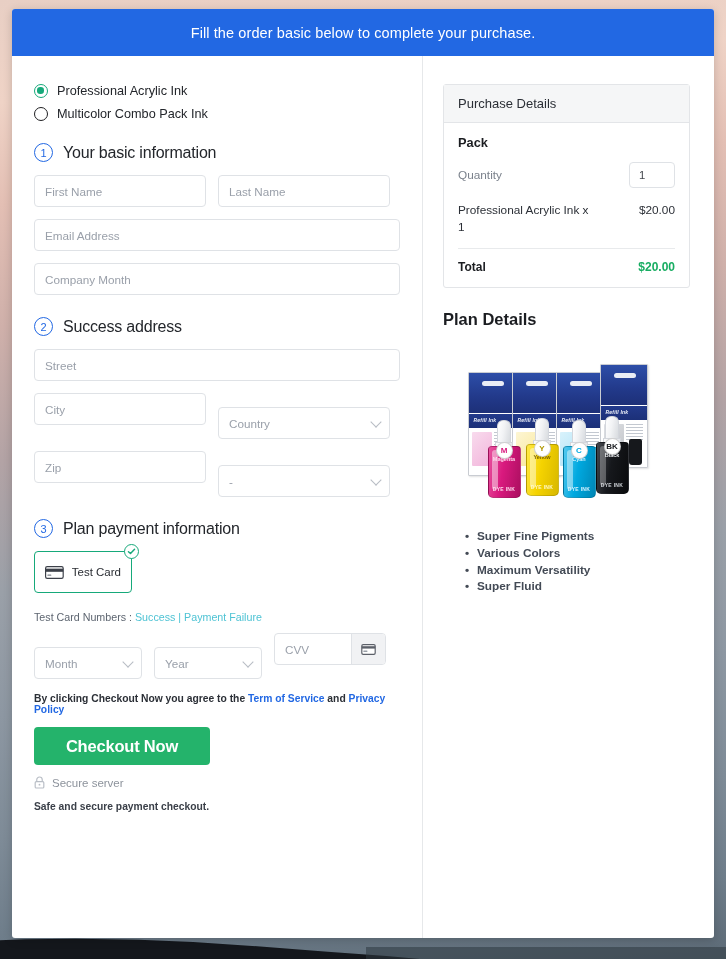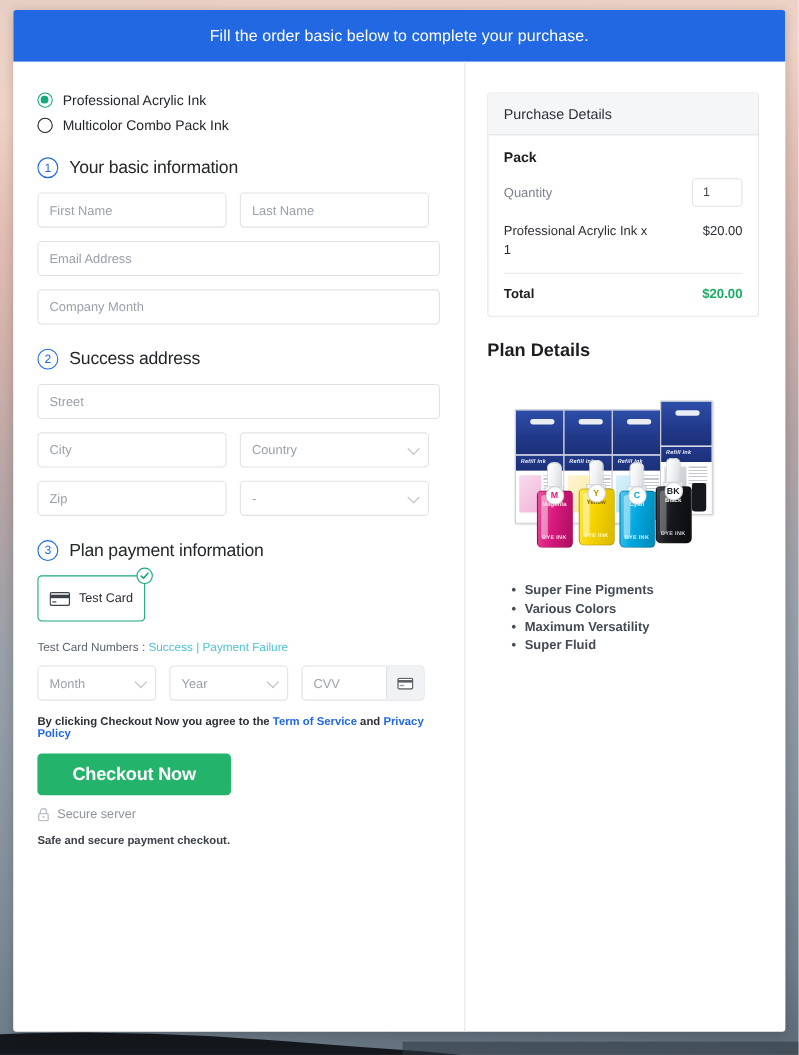--- a/index.html
+++ b/index.html
@@ -170,21 +170,21 @@
     align-items: center;
     padding: 0 10px;
     font-size: 11.7px;
     color: #9aa0aa;
     position: relative;
     width: 100%;
   }
   .inp.half { width: 172px; flex: 0 0 172px; }
   .inp.full { width: 100%; }
   .inp.cc    { width: 172px; flex: 0 0 172px; }
-  .sel { padding-right: 26px; }
+  .sel { padding-right: 26px; margin-top: 14px; }
   .caret {
     position: absolute;
     right: 9px; top: 50%;
     width: 8px; height: 8px;
     margin-top: -5px;
     border-right: 1.3px solid #b7bcc4;
     border-bottom: 1.3px solid #b7bcc4;
     transform: rotate(45deg);
   }
 

